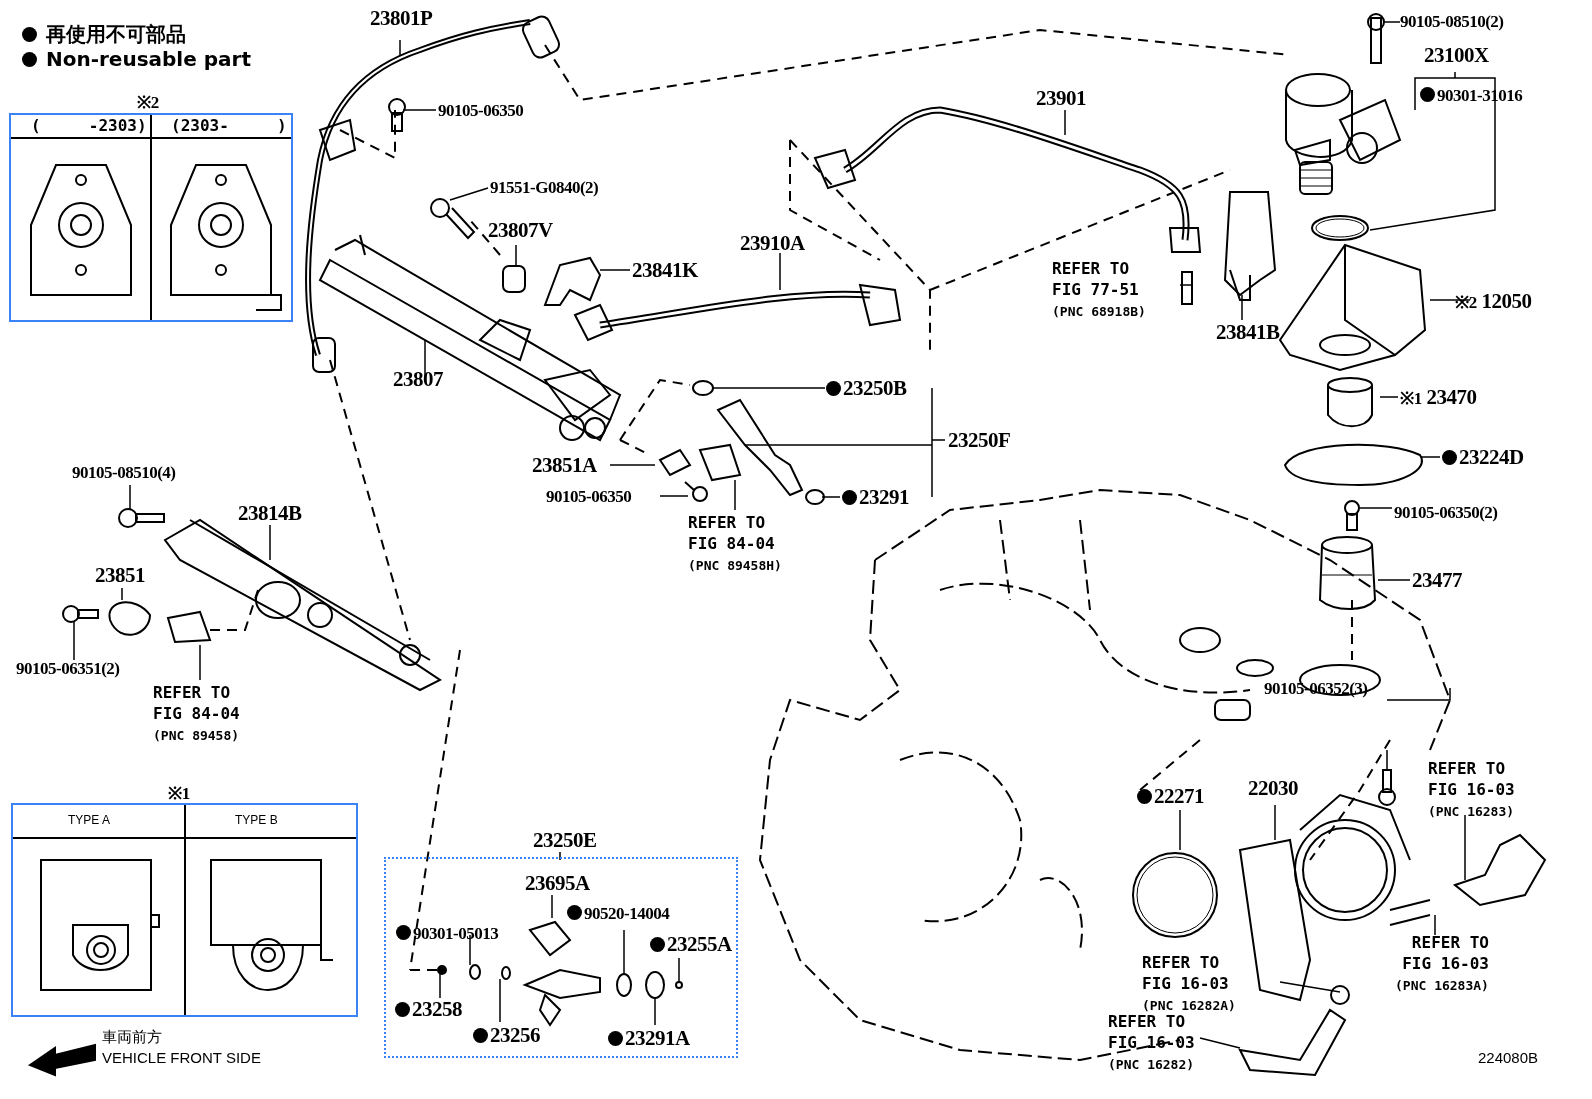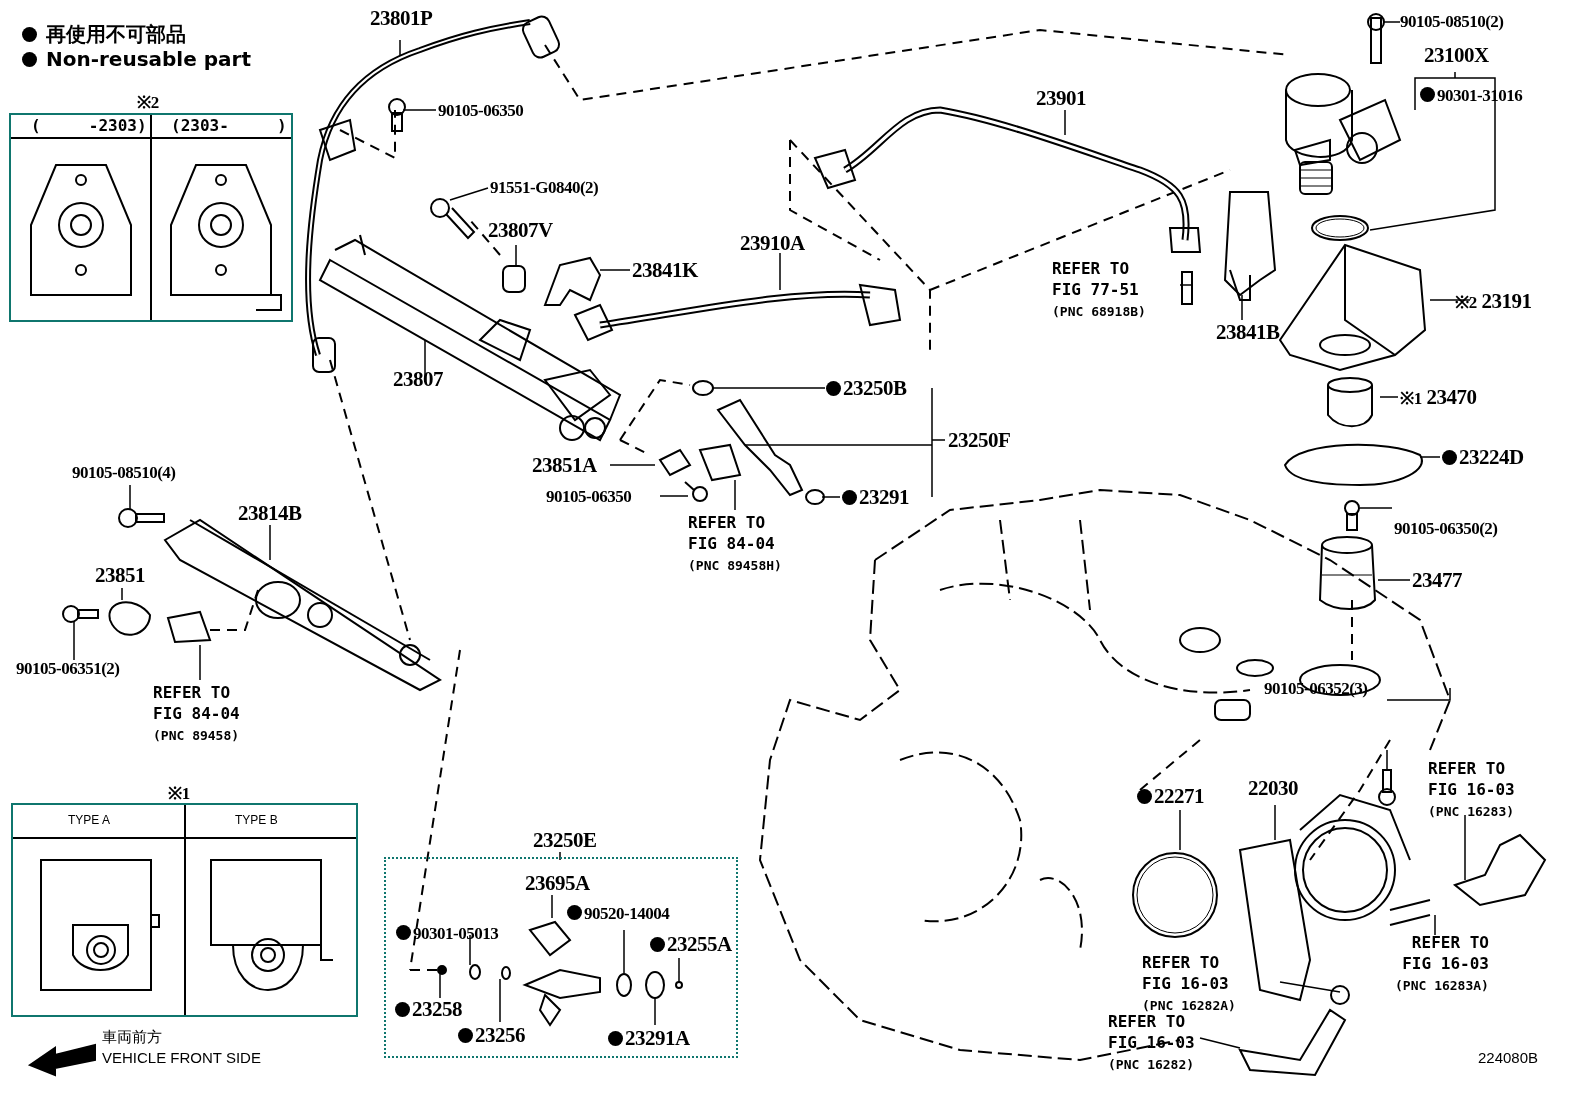--- a/index.html
+++ b/index.html
@@ -8,21 +8,21 @@
   .lbl { position:absolute; font-family:"Liberation Serif", serif; font-weight:bold;
          font-size:21px; white-space:nowrap; line-height:1; letter-spacing:-0.5px; }
   .sm { font-size:17px; }
   .mono { position:absolute; font-family:"DejaVu Sans Mono", monospace; font-weight:bold;
           font-size:16px; line-height:21px; white-space:pre; }
   .mono .pnc { font-size:13px; }
   .dot { display:inline-block; width:15px; height:15px; background:#000; border-radius:50%;
          vertical-align:-1px; margin-right:2px; }
   .legend { position:absolute; left:22px; top:22px; font-size:20px; font-weight:bold;
             font-family:"DejaVu Sans", sans-serif; line-height:25px; }
-  .box { position:absolute; border:2px solid #0f766e; }
+  .box { position:absolute; border:2px solid #3b82f6; }
   .boxhead { position:absolute; font-family:"Liberation Sans", sans-serif; font-size:12px; }
   svg.draw { position:absolute; left:0; top:0; }
   .footer { position:absolute; font-family:"Liberation Sans", sans-serif; font-size:15px; }
 </style>
 </head>
 <body>
 
 <svg class="draw" width="1592" height="1099" viewBox="0 0 1592 1099" fill="none" stroke="#000" stroke-width="2">
 
   <g stroke-dasharray="10 7" stroke-width="2">
@@ -314,42 +314,42 @@
 <div class="lbl sm" style="left:490px;top:179px;">91551-G0840(2)</div>
 <div class="lbl" style="left:488px;top:220px;">23807V</div>
 <div class="lbl" style="left:632px;top:260px;">23841K</div>
 <div class="lbl" style="left:740px;top:233px;">23910A</div>
 <div class="lbl" style="left:393px;top:369px;">23807</div>
 <div class="lbl" style="left:1036px;top:88px;">23901</div>
 <div class="lbl sm" style="left:1400px;top:13px;">90105-08510(2)</div>
 <div class="lbl" style="left:1424px;top:45px;">23100X</div>
 <div class="lbl sm" style="left:1420px;top:87px;"><span class="dot"></span><span>90301-31016</span></div>
 <div class="lbl" style="left:1216px;top:322px;">23841B</div>
-<div class="lbl" style="left:1455px;top:291px;"><span class="sm">※2</span> <span>23191</span></div>
+<div class="lbl" style="left:1455px;top:291px;"><span class="sm">※2</span> <span>12050</span></div>
 <div class="lbl" style="left:1400px;top:387px;"><span class="sm">※1</span> <span>23470</span></div>
 <div class="lbl" style="left:1442px;top:447px;"><span class="dot"></span><span>23224D</span></div>
-<div class="lbl sm" style="left:1394px;top:520px;">90105-06350(2)</div>
+<div class="lbl sm" style="left:1394px;top:504px;">90105-06350(2)</div>
 <div class="lbl" style="left:1412px;top:570px;">23477</div>
 <div class="lbl sm" style="left:1264px;top:680px;">90105-06352(3)</div>
 <div class="lbl" style="left:826px;top:378px;"><span class="dot"></span><span>23250B</span></div>
 <div class="lbl" style="left:948px;top:430px;">23250F</div>
 <div class="lbl" style="left:842px;top:487px;"><span class="dot"></span><span>23291</span></div>
 <div class="lbl" style="left:532px;top:455px;">23851A</div>
 <div class="lbl sm" style="left:546px;top:488px;">90105-06350</div>
 <div class="lbl sm" style="left:72px;top:464px;">90105-08510(4)</div>
 <div class="lbl" style="left:238px;top:503px;">23814B</div>
 <div class="lbl" style="left:95px;top:565px;">23851</div>
 <div class="lbl sm" style="left:16px;top:660px;">90105-06351(2)</div>
 <div class="lbl" style="left:533px;top:830px;">23250E</div>
 <div class="lbl" style="left:525px;top:873px;">23695A</div>
 <div class="lbl sm" style="left:396px;top:917px;margin-top:8px;"><span class="dot"></span><span>90301-05013</span></div>
 <div class="lbl sm" style="left:567px;top:905px;"><span class="dot"></span><span>90520-14004</span></div>
 <div class="lbl" style="left:650px;top:934px;"><span class="dot"></span><span>23255A</span></div>
 <div class="lbl" style="left:395px;top:999px;"><span class="dot"></span><span>23258</span></div>
-<div class="lbl" style="left:458px;top:1025px;"><span class="dot"></span><span>23256</span></div>
+<div class="lbl" style="left:473px;top:1025px;"><span class="dot"></span><span>23256</span></div>
 <div class="lbl" style="left:608px;top:1028px;"><span class="dot"></span><span>23291A</span></div>
 <div class="lbl" style="left:1137px;top:786px;"><span class="dot"></span><span>22271</span></div>
 <div class="lbl" style="left:1248px;top:778px;">22030</div>
 
 <div class="mono" style="left:1052px;top:258px;"><span>REFER TO</span>
 <span>FIG 77-51</span>
 <span class="pnc">(PNC 68918B)</span></div>
 <div class="mono" style="left:688px;top:512px;"><span>REFER TO</span>
 <span>FIG 84-04</span>
 <span class="pnc">(PNC 89458H)</span></div>

